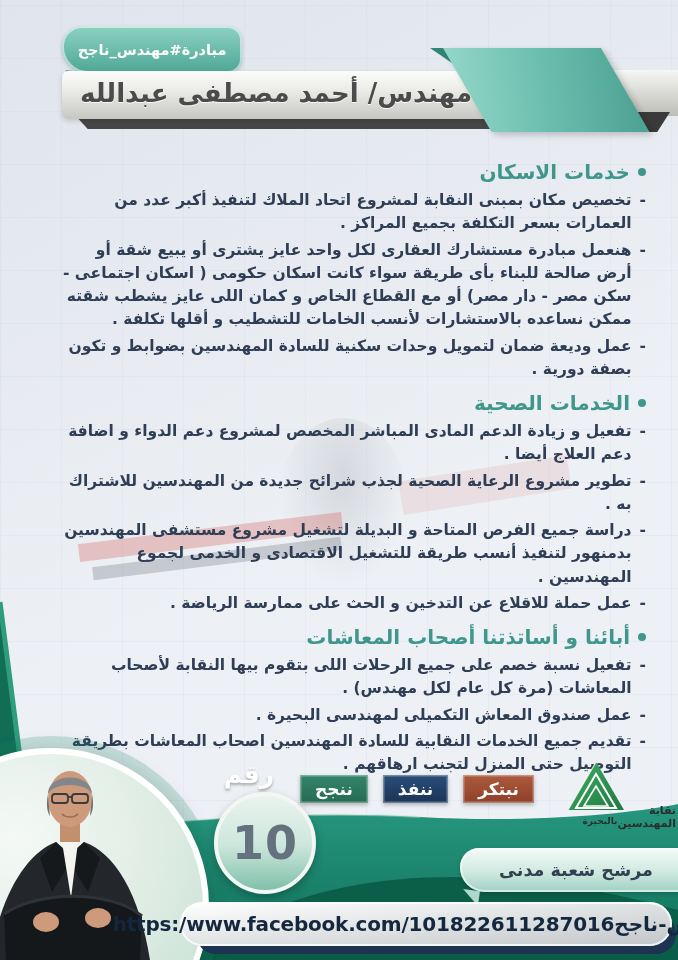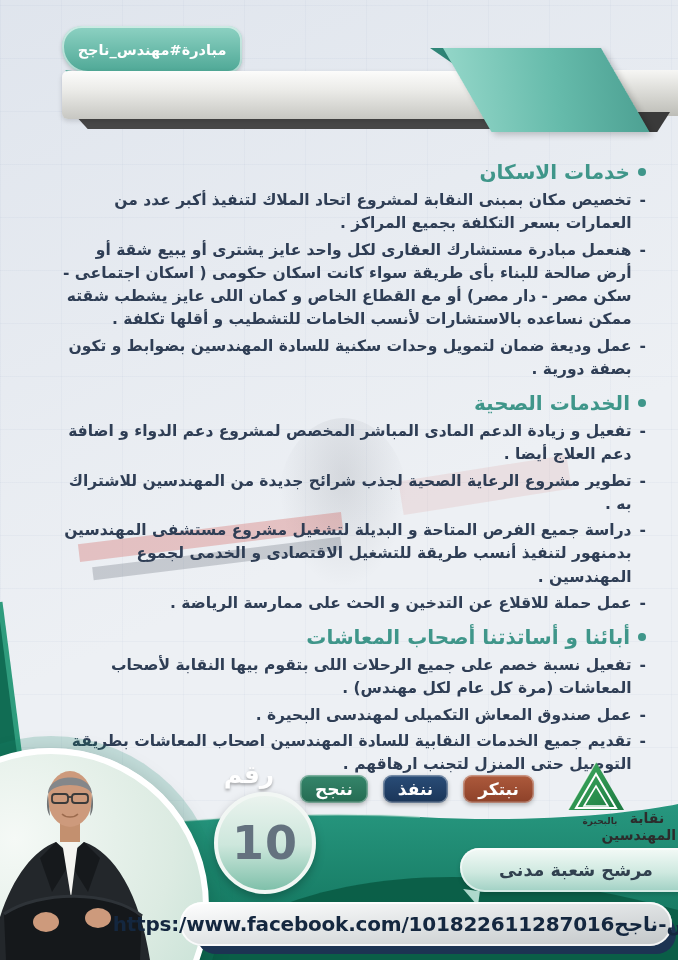--- a/index.html
+++ b/index.html
@@ -99,33 +99,33 @@
     position:absolute;left:214px;top:792px;width:94px;height:94px;border-radius:50%;
     border:4px solid #f2f7f4;
     background:linear-gradient(180deg,#eaf3ee 0%,#cde7dc 52%,#7fc0aa 100%);
     display:flex;align-items:center;justify-content:center;
     box-shadow:0 4px 10px rgba(0,0,0,.25);
   }
   .number-circle span{font-size:46px;font-weight:bold;color:#64727f;letter-spacing:1px;}
   
   .slogans{position:absolute;left:300px;top:775px;display:flex;flex-direction:row;gap:15px;direction:rtl;}
   .pill{
-    border-radius:9px;padding:4px 15px;color:#fff;font-size:17px;font-weight:bold;
+    border-radius:0;padding:4px 15px;color:#fff;font-size:17px;font-weight:bold;
     box-shadow:inset 0 0 0 1.5px rgba(255,255,255,.35), 0 2px 4px rgba(0,0,0,.25);
     white-space:nowrap;
   }
   .pill-innovate{background:linear-gradient(180deg,#ad5a3c,#8d4129);}
   .pill-execute{background:linear-gradient(180deg,#2a4d78,#1a3558);}
   .pill-succeed{background:linear-gradient(180deg,#35==866b,#256b52);background:linear-gradient(180deg,#35866b,#256b52);}
   
   .syndicate{position:absolute;left:556px;top:756px;width:120px;height:84px;}
   .syndicate svg{position:absolute;left:6px;top:4px;}
   .syndicate .name{
-    position:absolute;right:0;top:54px;width:58px;text-align:center;
-    font-size:14px;font-weight:bold;color:#2c2c2c;line-height:1.2;
+    position:absolute;right:0;top:48px;width:58px;text-align:right;
+    font-size:11px;font-weight:bold;color:#2c2c2c;line-height:1.2;
   }
   .syndicate .branch{
     position:absolute;left:16px;top:60px;width:56px;text-align:center;
     font-size:9px;font-weight:bold;color:#2c2c2c;
   }
   
   .division-ribbon{
     left:460px;top:848px;width:232px;height:44px;font-size:17.5px;font-weight:bold;color:#31414f;
     background:linear-gradient(180deg,#f4faf7 0%,#cfe9e0 55%,#9fd0c3 100%);
   }
@@ -156,20 +156,21 @@
   <div class="ribbon teal hashtag-ribbon">
     <span>مبادرة#مهندس_ناجح</span>
   </div>
 
   <div class="banner-dark-edge"></div>
   <div class="banner-silver"></div>
   <div class="banner-silver-tab"></div>
   <div class="banner-tab-fold"></div>
   <div class="banner-teal-fold"></div>
   <div class="banner-teal-wrap"></div>
+  <div class="banner-name">مهندس/ أحمد مصطفى عبدالله</div>
 
   <div class="content">
 
     <div class="section">
       <div class="section-title">
         <span class="title-dot"></span>
         <span>خدمات الاسكان</span>
       </div>
       <div class="bullet">
           <span>تخصيص مكان بمبنى النقابة لمشروع اتحاد الملاك لتنفيذ أكبر عدد من العمارات بسعر التكلفة بجميع المراكز .</span>

